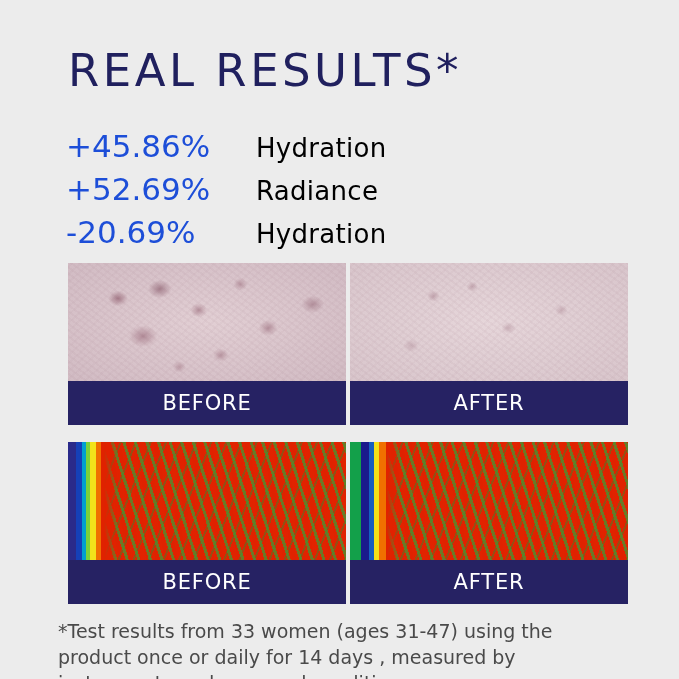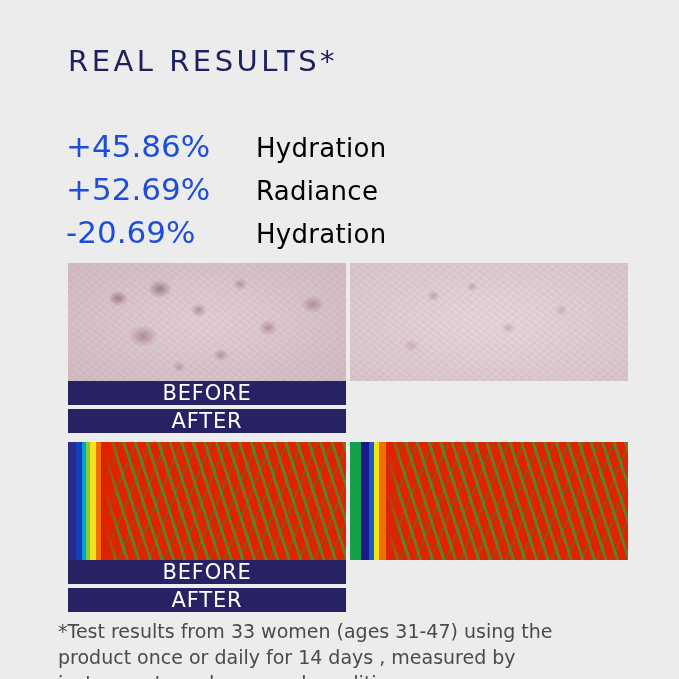--- a/index.html
+++ b/index.html
@@ -16,21 +16,21 @@
   .page {
     position: relative;
     width: 679px;
     height: 679px;
     background: #ececec;
   }
   .title {
     position: absolute;
     left: 68px;
     top: 44px;
-    font-size: 29px;
+    font-size: 45px;
     letter-spacing: 3.5px;
     color: #20205e;
     font-weight: 400;
     font-family: "DejaVu Sans", sans-serif;
     white-space: nowrap;
   }
   .stats {
     position: absolute;
     left: 66px;
     top: 128px;
@@ -141,21 +141,20 @@
       repeating-linear-gradient(80deg, rgba(230,40,0,0.35) 0 5px, rgba(255,255,255,0) 5px 9px);
     mask-image: linear-gradient(90deg, rgba(0,0,0,0) 0 13%, rgba(0,0,0,1) 18% 100%);
     -webkit-mask-image: linear-gradient(90deg, rgba(0,0,0,0) 0 13%, rgba(0,0,0,1) 18% 100%);
     opacity: 0.85;
   }
   .label-bar {
     display: flex;
     width: 560px;
     height: 52px;
     gap: 4px;
-    flex-direction: column;
   }
   .label-half {
     width: 278px;
     height: 44px;
     background: #262263;
     color: #ffffff;
     display: flex;
     align-items: center;
     justify-content: center;
     font-size: 21px;

